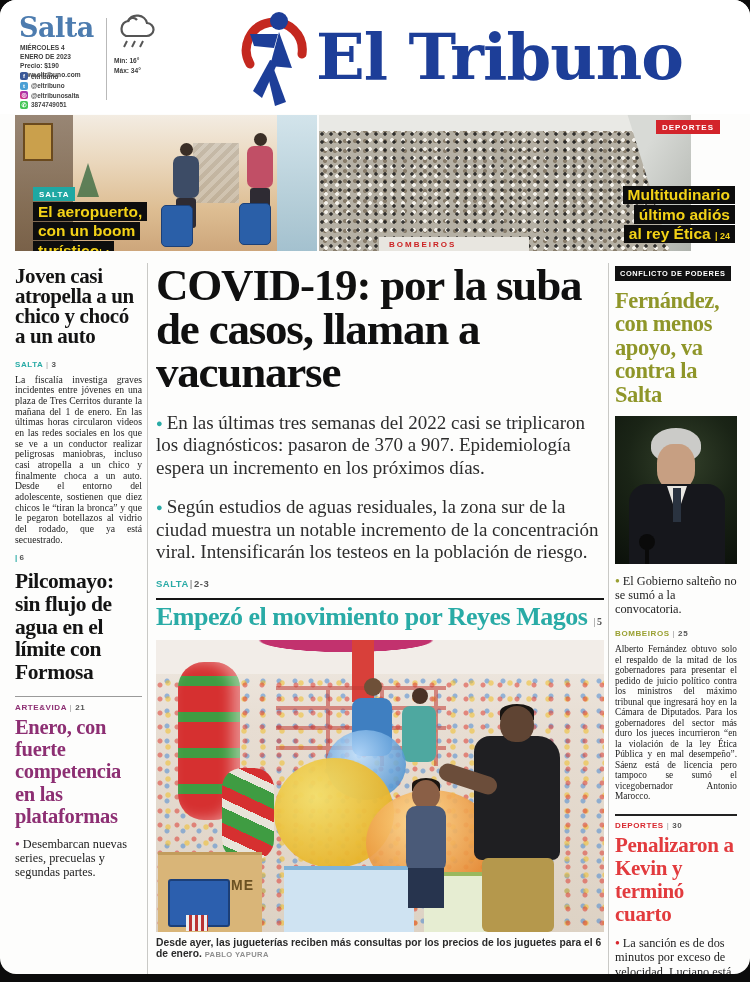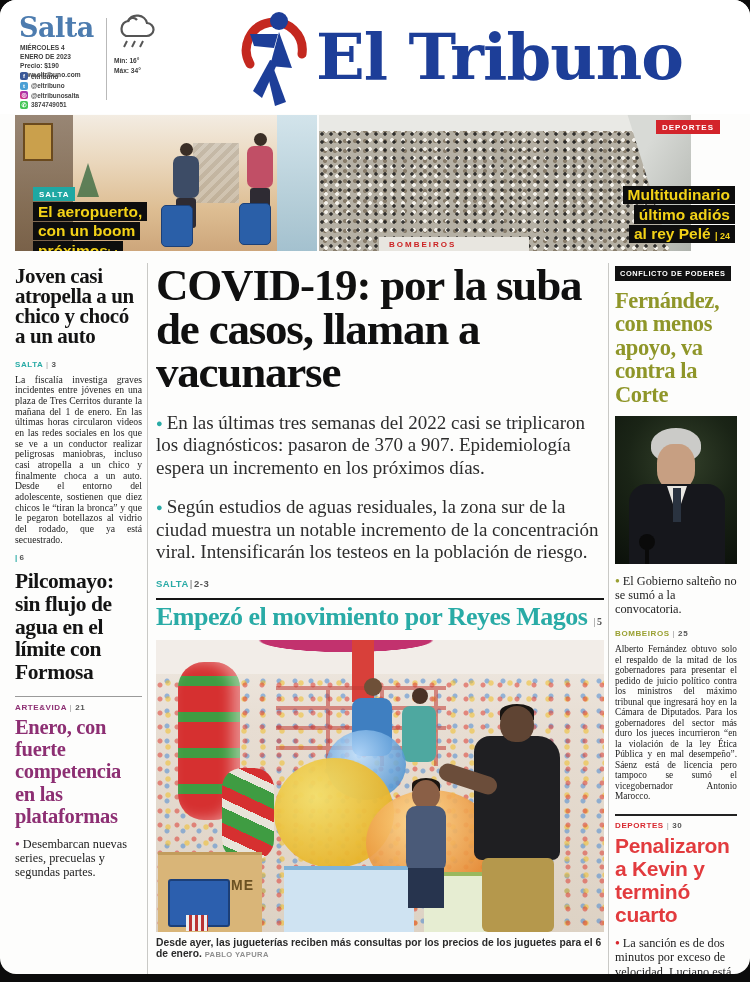--- a/index.html
+++ b/index.html
@@ -161,21 +161,21 @@
                 background:radial-gradient(circle at 55% 30%,#33402a 0%,#1a2416 45%,#0b100a 100%);}
   .af-hair{position:absolute;left:36px;top:12px;width:50px;height:34px;border-radius:50% 50% 40% 40%;background:#cbcbc8;}
   .af-face{position:absolute;left:42px;top:28px;width:38px;height:46px;border-radius:42%;background:#c79f82;}
   .af-suit{position:absolute;left:14px;top:68px;width:96px;height:80px;border-radius:18px 18px 0 0;background:#16171c;}
   .af-shirt{position:absolute;left:52px;top:70px;width:20px;height:30px;background:#e9e7e2;clip-path:polygon(0 0,100% 0,50% 100%);}
   .af-tie{position:absolute;left:58px;top:72px;width:8px;height:34px;background:#2a3340;}
   .af-mic{position:absolute;left:24px;top:118px;width:16px;height:16px;border-radius:50%;background:#0a0a0a;}
   .af-mic-stem{position:absolute;left:30px;top:132px;width:4px;height:16px;background:#0a0a0a;}
   .body-sm-r{font-size:9.3px;line-height:1.13;text-align:justify;color:#222;margin:6px 0 0;}
   .rule-dark-r{border:0;border-top:2px solid #222;margin:12px 0 5px;}
-  .h-penalizaron{font-family:Liberation Sans, sans-serif;font-size:21px;line-height:1.1;font-weight:700;
+  .h-penalizaron{font-family:Liberation Serif, serif;font-size:21px;line-height:1.1;font-weight:700;
                  letter-spacing:-.3px;color:#e23b3e;margin:4px 0 0;}
   .kick-row{margin-top:13px;}
 </style>
 </head>
 <body>
 
 <div class="page">
 
   <header>
     <div class="salta-logo">Salta</div>
@@ -247,39 +247,39 @@
           <div class="t-body tb-red"></div>
           <div class="t-legs"></div>
       </div>
       <div class="case" style="left:146px;top:90px;"></div>
       <div class="case" style="left:224px;top:88px;"></div>
       <div class="ph-badge badge-teal sans">SALTA</div>
       <div class="overlay-lines ol-left">
         <span>El aeropuerto,</span>
         <span>con un boom</span>
         <span>
-            <i style="font-style:normal">próximos</i> 
+            <i style="font-style:normal">turístico</i> 
             <i class="pgref-y" style="font-style:normal">4</i>
           </span>
       </div>
     </div>
 
     <div class="photo ph-crowd">
       <div class="cr-top"></div>
       <div class="cr-structure"></div>
       <div class="cr-truck"></div>
       <div class="cr-truck-text sans">BOMBEIROS</div>
     </div>
 
     <div class="strip-white">
       <div class="ph-badge badge-red sans">DEPORTES</div>
       <div class="overlay-lines ol-right" style="width:180px;">
         <span>Multitudinario</span><br>
         <span>último adiós</span><br>
-        <span><i style="font-style:normal">al rey Pelé</i> <i class="pgref-y" style="font-style:normal">24</i></span>
+        <span><i style="font-style:normal">al rey Ética</i> <i class="pgref-y" style="font-style:normal">24</i></span>
       </div>
     </div>
   </section>
 
   <div class="vdiv vd1"></div>
   <div class="vdiv vd2"></div>
 
   <div class="col col-left">
     <h2 class="h-accident">Joven casi atropella a un chico y chocó a un auto</h2>
     <div class="kicker k-teal kick-row">
@@ -351,21 +351,21 @@
       </div>
     </div>
     <div class="caption">
       <span>Desde ayer, las jugueterías reciben más consultas por los precios de los juguetes para el 6 de enero.</span>
       <span class="credit">PABLO YAPURA</span>
     </div>
   </div>
 
   <div class="col col-right">
     <span class="badge-black">CONFLICTO DE PODERES</span>
-    <h2 class="h-corte">Fernández, con menos apoyo, va contra la Corte</h2>
+    <h2 class="h-corte">Fernández, con menos apoyo, va contra la Salta</h2>
 
     <div class="ph-fernandez">
       <div class="af-hair"></div>
       <div class="af-face"></div>
       <div class="af-suit"></div>
       <div class="af-shirt"></div>
       <div class="af-tie"></div>
       <div class="af-mic"></div>
       <div class="af-mic-stem"></div>
     </div>

